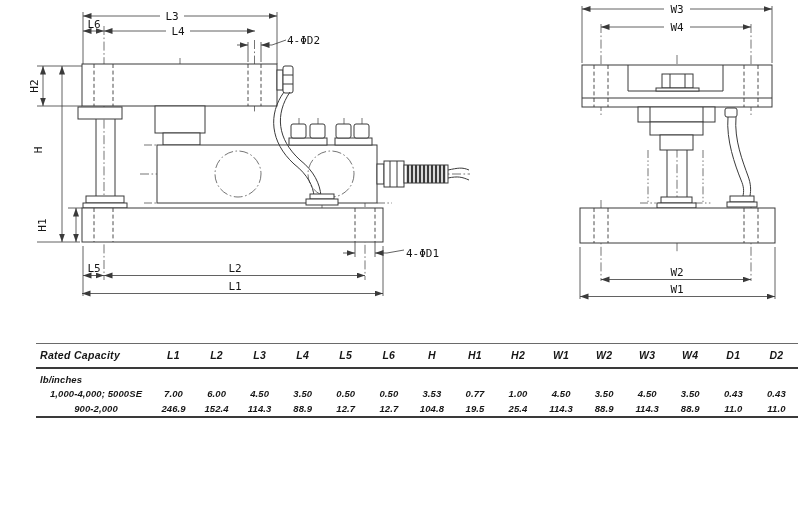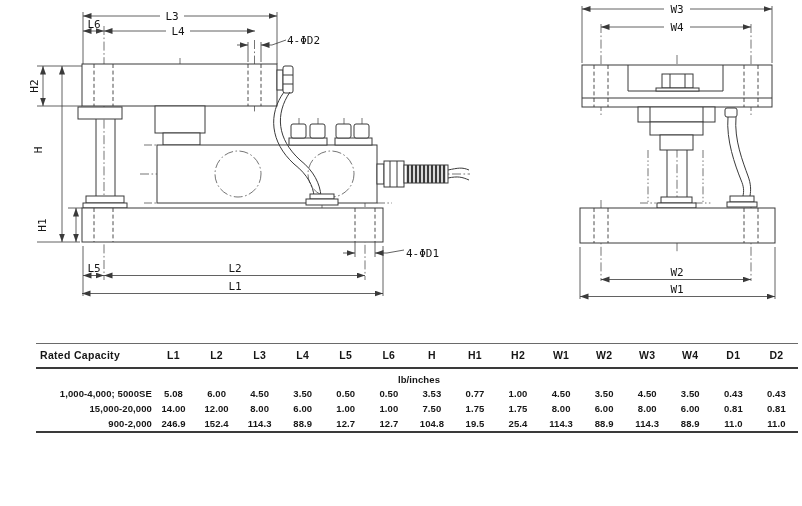--- a/index.html
+++ b/index.html
@@ -17,30 +17,30 @@
   #drawing .dim {stroke:currentColor;stroke-width:0.8;fill:none;
                  marker-start:url(#ar);marker-end:url(#ar);}
   #drawing .ae  {stroke:currentColor;stroke-width:0.8;fill:none;marker-end:url(#ar);}
   #drawing .as  {stroke:currentColor;stroke-width:0.8;fill:none;marker-start:url(#ar);}
   #drawing .rib {stroke:currentColor;stroke-width:2.4;fill:none;}
   #drawing text {font-family:"DejaVu Sans Mono","Liberation Mono",monospace;
                  font-size:11px;fill:var(--text);}
   #drawing .lbg {fill:#fff;stroke:none;}
   
   .table-wrap{position:absolute;left:36px;top:343px;width:762px;
-              border-bottom:2px solid var(--line);}
+              border-bottom:2px solid var(--line);font-style:italic;}
   table{width:100%;border-collapse:collapse;table-layout:fixed;
         border-top:1px solid #6a6a6a;color:var(--text);}
   th,td{font-family:"Liberation Sans",sans-serif;overflow:hidden;white-space:nowrap;}
   thead th{font-size:10.5px;font-weight:bold;text-align:center;letter-spacing:.3px;
            padding:5px 0 6px;border-bottom:2px solid var(--line);}
   thead th.rc{text-align:left;width:112px;padding-left:4px;}
   tbody td{font-size:9.5px;font-weight:bold;text-align:center;padding:2px 0;letter-spacing:.1px;}
-  tbody td.rc{text-align:right;padding-left:4px;}
-  tr.group-row td{text-align:center;padding:5px 0 1px 4px;font-size:9.5px;}
+  tbody td.rc{text-align:center;padding-left:4px;}
+  tr.group-row td{text-align:left;padding:5px 0 1px 4px;font-size:9.5px;}
   tr.group-row.sep td{border-top:1px solid #6a6a6a;padding-top:4px;}
 </style>
 </head>
 <body>
 
 <svg id="drawing" width="802" height="336" viewBox="0 0 802 336">
   <defs>
     <marker id="ar" markerWidth="9" markerHeight="7" refX="8.5" refY="3" orient="auto-start-reverse" markerUnits="userSpaceOnUse">
       <path d="M0,0 L8.5,3 L0,6 Z" fill="#3a3a3a"></path>
     </marker>
@@ -290,53 +290,35 @@
           <th>D1</th>
           <th>D2</th>
         </tr>
     </thead>
     <tbody id="table-body">
         <tr class="group-row">
           <td colspan="16">lb/inches</td>
         </tr>
         <tr>
           <td class="rc">1,000-4,000; 5000SE</td>
-          <td>5.08</td>
+          <td>7.00</td>
           <td>6.00</td>
           <td>4.50</td>
           <td>3.50</td>
           <td>0.50</td>
           <td>0.50</td>
           <td>3.53</td>
           <td>0.77</td>
           <td>1.00</td>
           <td>4.50</td>
           <td>3.50</td>
           <td>4.50</td>
           <td>3.50</td>
           <td>0.43</td>
           <td>0.43</td>
-        </tr>
-        <tr>
-          <td class="rc">15,000-20,000</td>
-          <td>14.00</td>
-          <td>12.00</td>
-          <td>8.00</td>
-          <td>6.00</td>
-          <td>1.00</td>
-          <td>1.00</td>
-          <td>7.50</td>
-          <td>1.75</td>
-          <td>1.75</td>
-          <td>8.00</td>
-          <td>6.00</td>
-          <td>8.00</td>
-          <td>6.00</td>
-          <td>0.81</td>
-          <td>0.81</td>
         </tr>
         <tr>
           <td class="rc">900-2,000</td>
           <td>246.9</td>
           <td>152.4</td>
           <td>114.3</td>
           <td>88.9</td>
           <td>12.7</td>
           <td>12.7</td>
           <td>104.8</td>

